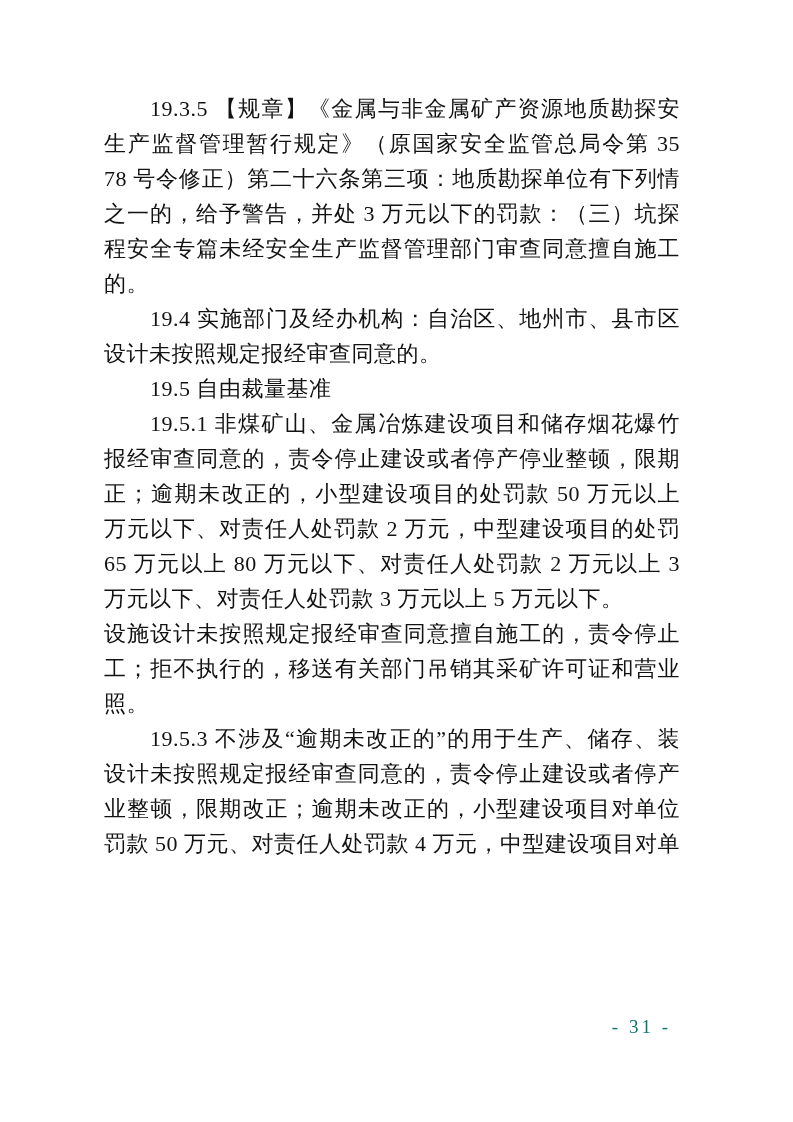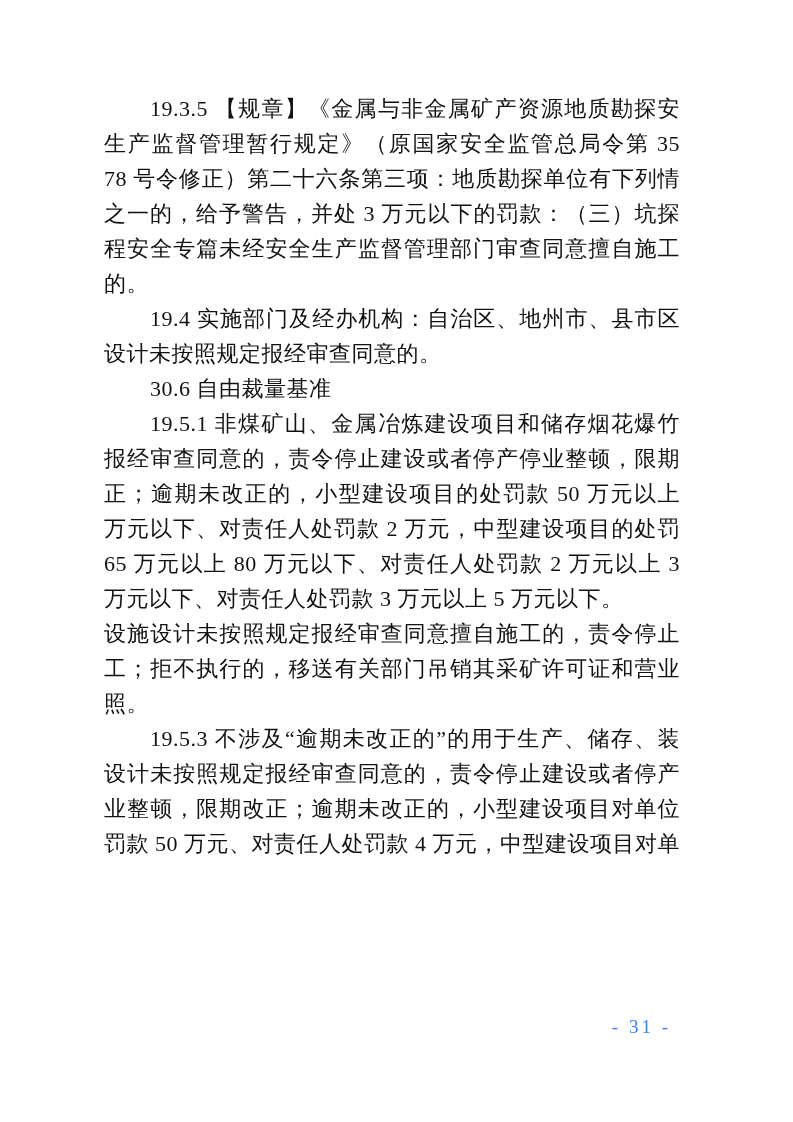--- a/index.html
+++ b/index.html
@@ -38,38 +38,38 @@
   .line.end {
     text-align: left;
     text-align-last: left;
   }
   .page-number {
     position: absolute;
     top: 1016px;
     right: 122px;
     font-size: 19px;
     letter-spacing: 3px;
-    color: #3b82f6;
+    color: #0f766e;
   }
 </style>
 </head>
 <body>
 
 <div class="page">
   <div class="content">
 
   <div class="line indent">19.3.5 【规章】《金属与非金属矿产资源地质勘探安全</div>
       <div class="line">生产监督管理暂行规定》（原国家安全监管总局令第 35 号，</div>
       <div class="line">78 号令修正）第二十六条第三项：地质勘探单位有下列情形</div>
       <div class="line">之一的，给予警告，并处 3 万元以下的罚款：（三）坑探工</div>
       <div class="line">程安全专篇未经安全生产监督管理部门审查同意擅自施工</div>
       <div class="line end">的。</div>
       <div class="line indent">19.4 实施部门及经办机构：自治区、地州市、县市区应</div>
       <div class="line end">设计未按照规定报经审查同意的。</div>
-      <div class="line indent end">30.6 自由裁量基准</div>
+      <div class="line indent end">19.5 自由裁量基准</div>
       <div class="line indent">19.5.1 非煤矿山、金属冶炼建设项目和储存烟花爆竹的</div>
       <div class="line">报经审查同意的，责令停止建设或者停产停业整顿，限期改</div>
       <div class="line">正；逾期未改正的，小型建设项目的处罚款 50 万元以上 65</div>
       <div class="line">万元以下、对责任人处罚款 2 万元，中型建设项目的处罚款</div>
       <div class="line">65 万元以上 80 万元以下、对责任人处罚款 2 万元以上 3 万</div>
       <div class="line end">万元以下、对责任人处罚款 3 万元以上 5 万元以下。</div>
       <div class="line">设施设计未按照规定报经审查同意擅自施工的，责令停止施</div>
       <div class="line">工；拒不执行的，移送有关部门吊销其采矿许可证和营业执</div>
       <div class="line end">照。</div>
       <div class="line indent">19.5.3 不涉及“逾期未改正的”的用于生产、储存、装</div>

